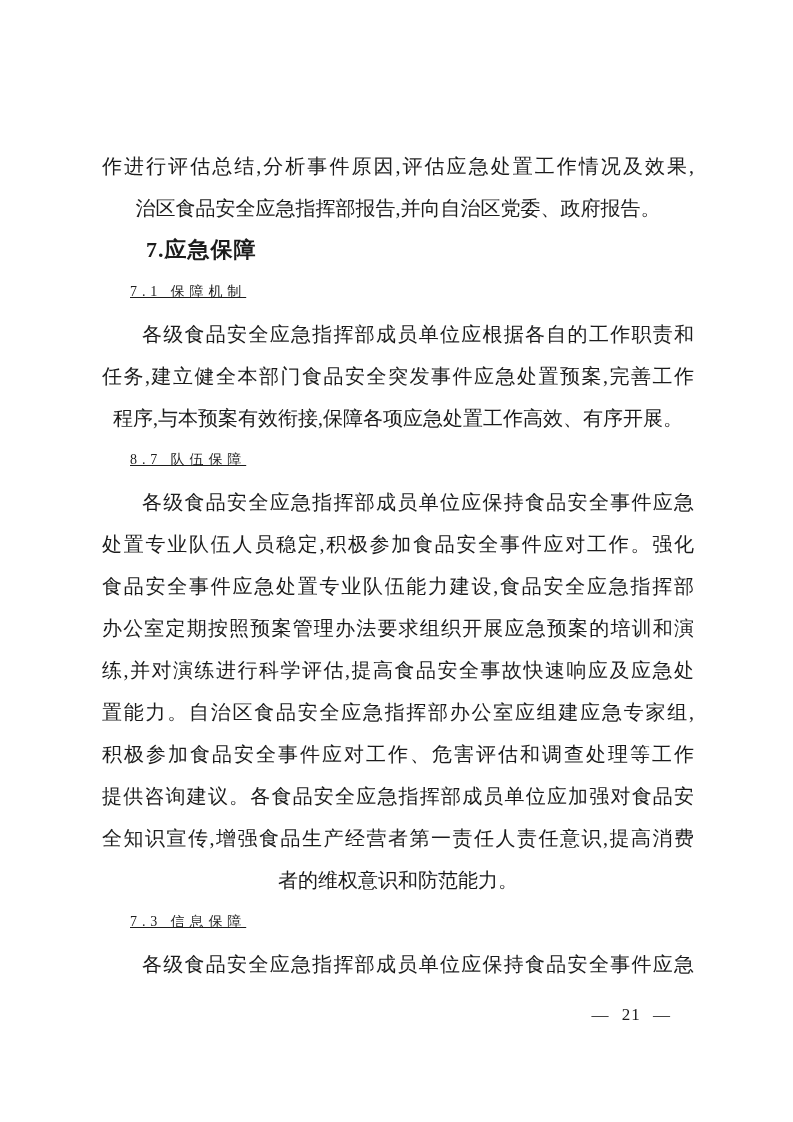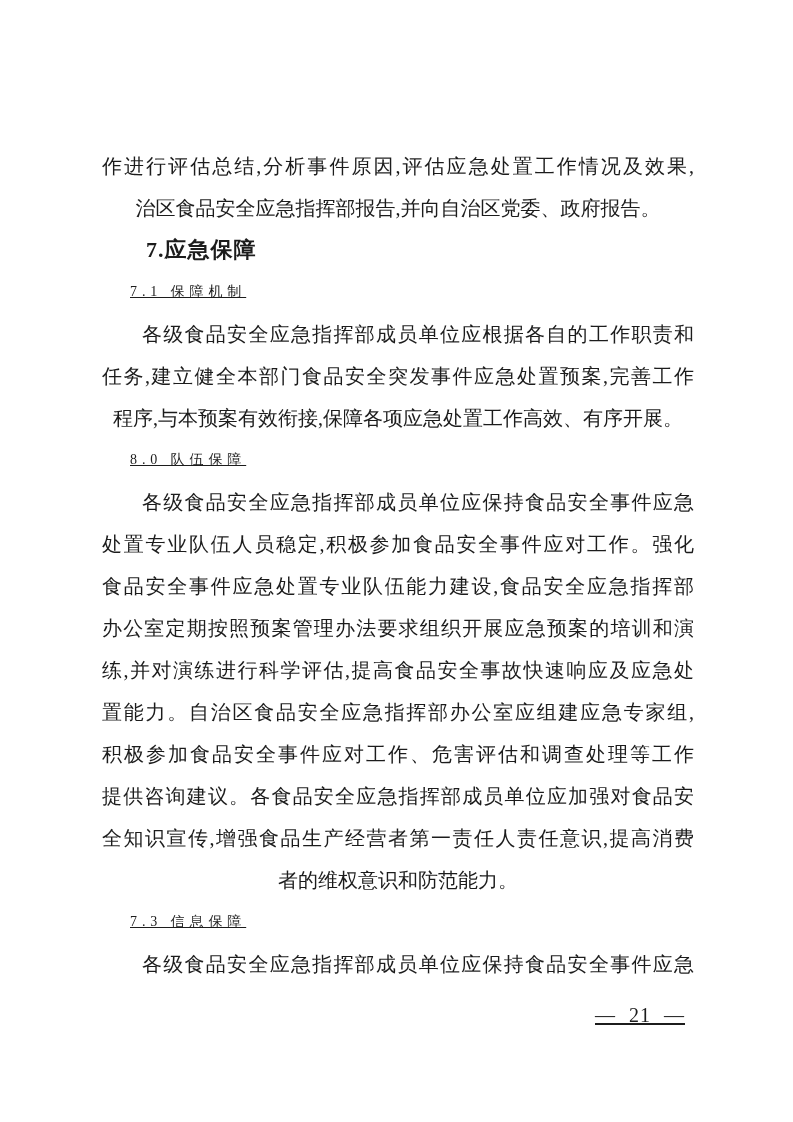--- a/index.html
+++ b/index.html
@@ -51,47 +51,46 @@
     font-size: 14px;
     line-height: 42px;
     text-indent: 2em;
     letter-spacing: 0.35em;
     white-space: nowrap;
     text-decoration: underline;
   }
   .footer {
     position: absolute;
     top: 976px;
-    right: 108px;
-    font-size: 20px;
+    right: 122px;
+    font-size: 17px;
     line-height: 24px;
     letter-spacing: 1px;
     word-spacing: 7px;
     color: #1c1c1c;
-    text-decoration: underline;
   }
 </style>
 </head>
 <body>
 
 <div class="page">
   <div class="content">
     <div class="para" id="cont-para">
         <div class="line fill">作进行评估总结,分析事件原因,评估应急处置工作情况及效果,</div>
         <div class="line">治区食品安全应急指挥部报告,并向自治区党委、政府报告。</div>
       </div>
     <div class="chapter-heading">7.应急保障</div>
     <div id="sections">
         <div class="sub-heading">7.1 保障机制</div>
         <div class="para">
           <div class="line indent fill">各级食品安全应急指挥部成员单位应根据各自的工作职责和</div>
           <div class="line fill">任务,建立健全本部门食品安全突发事件应急处置预案,完善工作</div>
           <div class="line">程序,与本预案有效衔接,保障各项应急处置工作高效、有序开展。</div>
         </div>
-        <div class="sub-heading">8.0 队伍保障</div>
+        <div class="sub-heading">8.7 队伍保障</div>
         <div class="para">
           <div class="line indent fill">各级食品安全应急指挥部成员单位应保持食品安全事件应急</div>
           <div class="line fill">处置专业队伍人员稳定,积极参加食品安全事件应对工作。强化</div>
           <div class="line fill">食品安全事件应急处置专业队伍能力建设,食品安全应急指挥部</div>
           <div class="line fill">办公室定期按照预案管理办法要求组织开展应急预案的培训和演</div>
           <div class="line fill">练,并对演练进行科学评估,提高食品安全事故快速响应及应急处</div>
           <div class="line fill">置能力。自治区食品安全应急指挥部办公室应组建应急专家组,</div>
           <div class="line fill">积极参加食品安全事件应对工作、危害评估和调查处理等工作</div>
           <div class="line fill">提供咨询建议。各食品安全应急指挥部成员单位应加强对食品安</div>
           <div class="line fill">全知识宣传,增强食品生产经营者第一责任人责任意识,提高消费</div>

